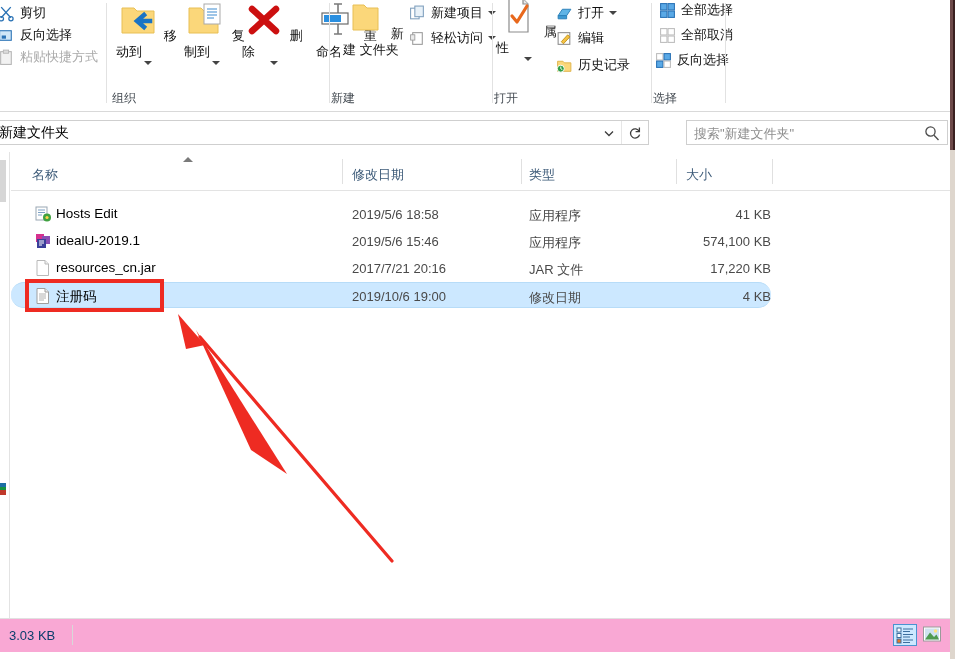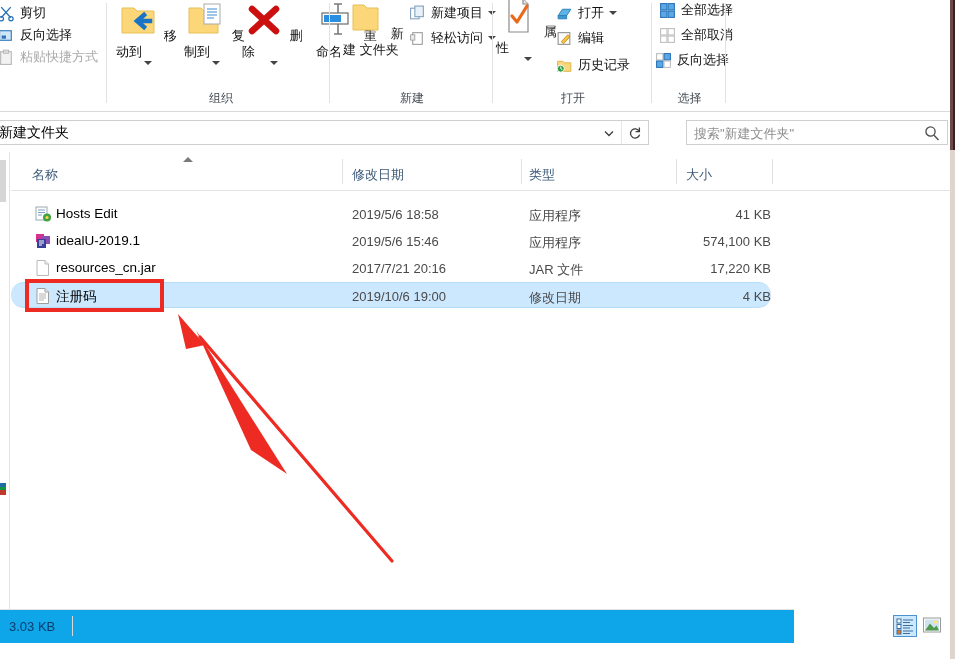--- a/index.html
+++ b/index.html
@@ -36,21 +36,20 @@
   .rgroup .gsep {
     position: absolute;
     right: 0; top: 3px;
     width: 1px; height: 100px;
     background: #e2e2e2;
   }
   .glabel {
     position: absolute;
     bottom: 4px;
     width: 100%;
-    text-align: center;
     font-size: 12px;
     color: #444b52;
   }
 
   
   .cmd-small {
     position: absolute;
     display: flex;
     align-items: center;
     height: 22px;
@@ -260,23 +259,23 @@
     top: 6px;
     text-align: right;
     font-size: 13px;
     color: #4a4a4a;
     white-space: nowrap;
   }
 
   
   #statusbar {
     position: absolute;
-    left: 0; bottom: 16px;
-    width: 794px; height: 34px;
-    background: #0ea5e9;
+    left: 0; bottom: 7px;
+    width: 955px; height: 34px;
+    background: #f9a8d4;
     border-top: 1px solid #e1e1e1;
     box-sizing: border-box;
   }
   #statustext {
     position: absolute;
     left: 9px; top: 9px;
     font-size: 13px;
     color: #0a3d6b;
   }
   #statussep {

